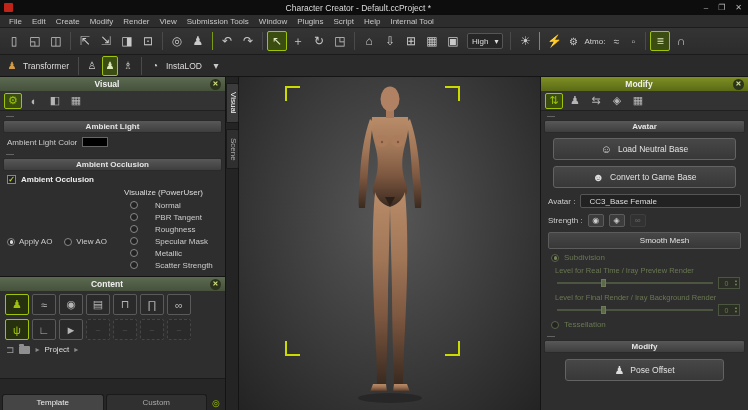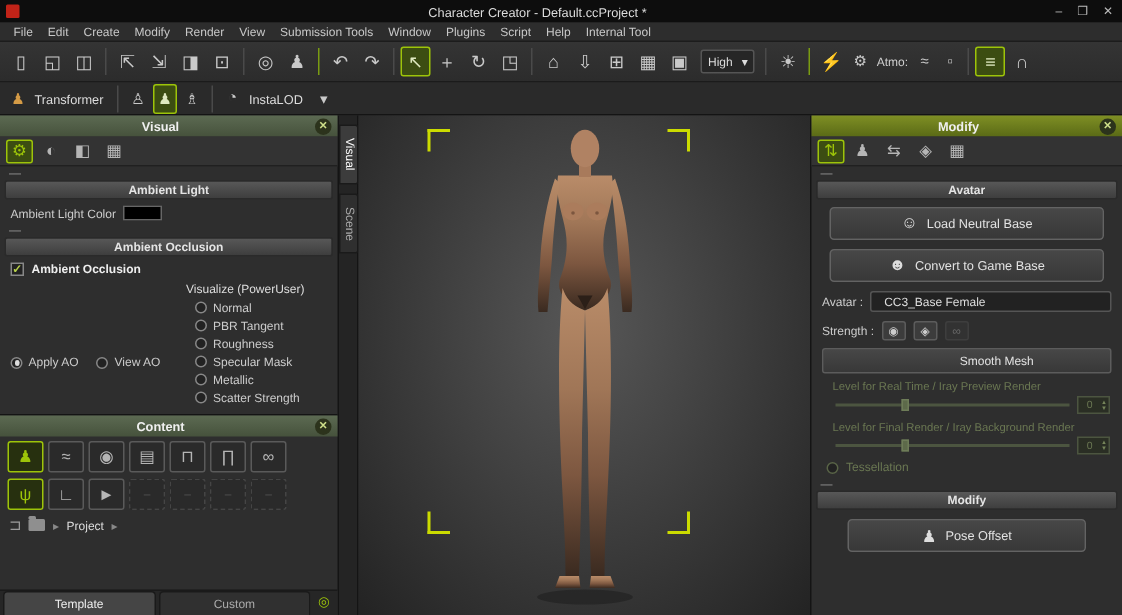--- a/index.html
+++ b/index.html
@@ -55,31 +55,31 @@
   
   .row { display:flex; align-items:center; padding:2px 7px; gap:5px; font-size:8px; }
   .swatch { width:26px; height:10px; background:#000; border:1px solid #666; }
   .check { width:9px; height:9px; border:1px solid #888; background:#222; color:#b8d24a; font-size:8px; line-height:8px; text-align:center; }
   .radio { width:8px; height:8px; border:1px solid #888; border-radius:50%; background:#222; position:relative; flex:0 0 auto; }
   .radio.on::after { content:""; position:absolute; left:1.5px; top:1.5px; width:3.5px; height:3.5px; border-radius:50%; background:#ddd; }
   .vizwrap { display:flex; }
   .vizleft { width:118px; display:flex; align-items:center; padding:26px 0 0 7px; gap:4px; }
   .vizright { flex:1; font-size:8px; }
   .vizright .vlabel { padding:2px 0 2px 6px; color:#ddd; }
-  .vopt { display:flex; align-items:center; gap:4px; padding:1.5px 0 1.5px 12px; color:#ccc; }
+  .vopt { display:flex; align-items:center; gap:17px; padding:1.5px 0 1.5px 12px; color:#ccc; }
 
   
   .cgrid { display:flex; gap:3px; padding:3px 5px 1px 5px; }
   .citem { width:24px; height:21px; border:1px solid #5a5a5a; border-radius:2px; background:#2a2a2a; display:flex; align-items:center; justify-content:center; font-size:11px; color:#b5b5b5; }
   .citem.on { border-color:#9dc409; color:#9dc409; background:#27300f; }
   .citem.empty { border:1px dashed #454545; color:#555; font-size:8px; }
   .folderrow { display:flex; align-items:center; gap:5px; padding:3px 6px; font-size:8px; color:#ddd; }
   .folder { width:11px; height:8px; background:#8f8f8f; border-radius:1px; position:relative; }
   .folder::before { content:""; position:absolute; top:-2px; left:0; width:5px; height:2px; background:#8f8f8f; border-radius:1px 1px 0 0; }
-  .ctabs { margin-top:auto; display:flex; align-items:center; background:#262626; border-top:1px solid #1a1a1a; height:17px; padding:0 2px; gap:2px; }
+  .ctabs { margin-top:auto; display:flex; align-items:flex-end; background:#262626; border-top:1px solid #1a1a1a; height:32px; padding:0 2px; gap:2px; }
   .ctab { flex:1; text-align:center; font-size:8px; padding:3px 0; background:#303030; color:#aaa; border:1px solid #1a1a1a; border-bottom:none; border-radius:3px 3px 0 0; }
   .ctab.on { background:#454545; color:#eee; }
   .ctabicon { width:14px; text-align:center; color:#9dc409; font-size:9px; padding-bottom:2px; }
 
   
   .bigbtn { height:22px; margin:3px 12px; background:linear-gradient(#474747,#383838); border:1px solid #636363; border-radius:3px; display:flex; align-items:center; justify-content:center; gap:6px; font-size:8.5px; color:#e2e2e2; }
   .bigbtn .bic { font-size:11px; color:#ddd; }
   .widebtn { height:17px; margin:2px 7px; background:linear-gradient(#474747,#383838); border:1px solid #5c5c5c; border-radius:2px; display:flex; align-items:center; justify-content:center; font-size:8px; color:#e2e2e2;padding-left:40px; }
   .avrow { display:flex; align-items:center; gap:5px; padding:3px 7px; font-size:8px; }
   .avinput { flex:1; height:14px; background:#222; border:1px solid #555; border-radius:2px; color:#ddd; font-size:8px; padding:0 8px; font-family:"Liberation Sans", sans-serif; }
@@ -366,20 +366,24 @@
         <span class="minibtn">◉</span>
         <span class="minibtn">◈</span>
         <span class="minibtn dis">∞</span>
       </div>
 
       <div class="widebtn">
         <span>Smooth Mesh</span>
       </div>
 
       <div class="disabled-block">
+        <div class="row" style="padding-left:10px;">
+          <span class="radio on"></span>
+          <span>Subdivision</span>
+        </div>
         <div class="dlabel">Level for Real Time / Iray Preview Render</div>
         <div class="sliderrow">
           <span class="track">
               <span class="thumb"></span>
             </span>
           <span class="spin">
             <span class="v">0</span>
             <span class="arr">
                 <span>▲</span>
                 <span>▼</span>

